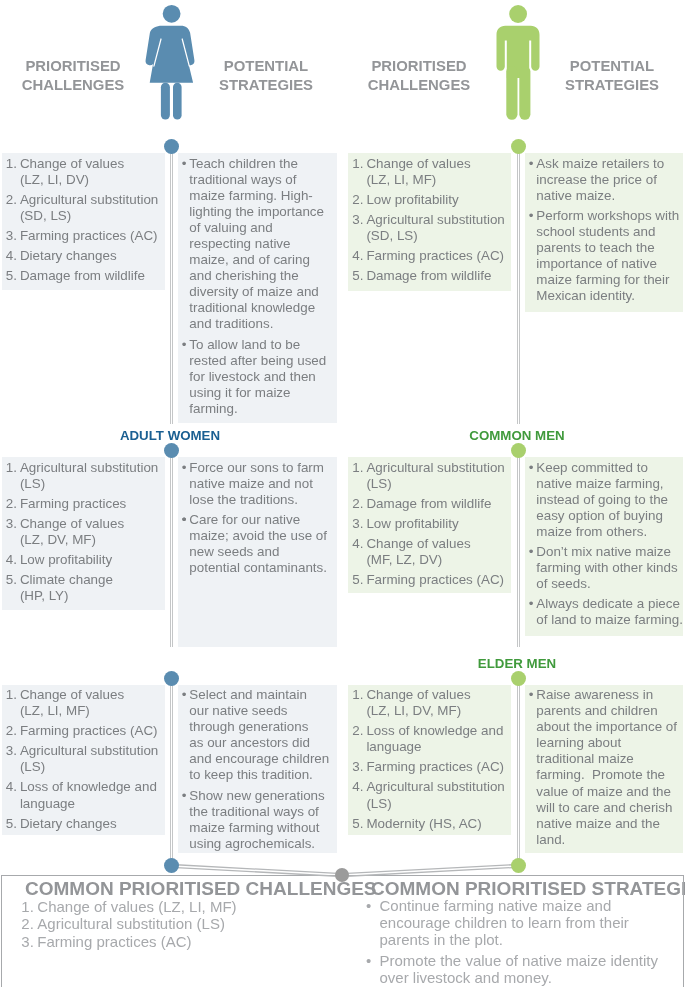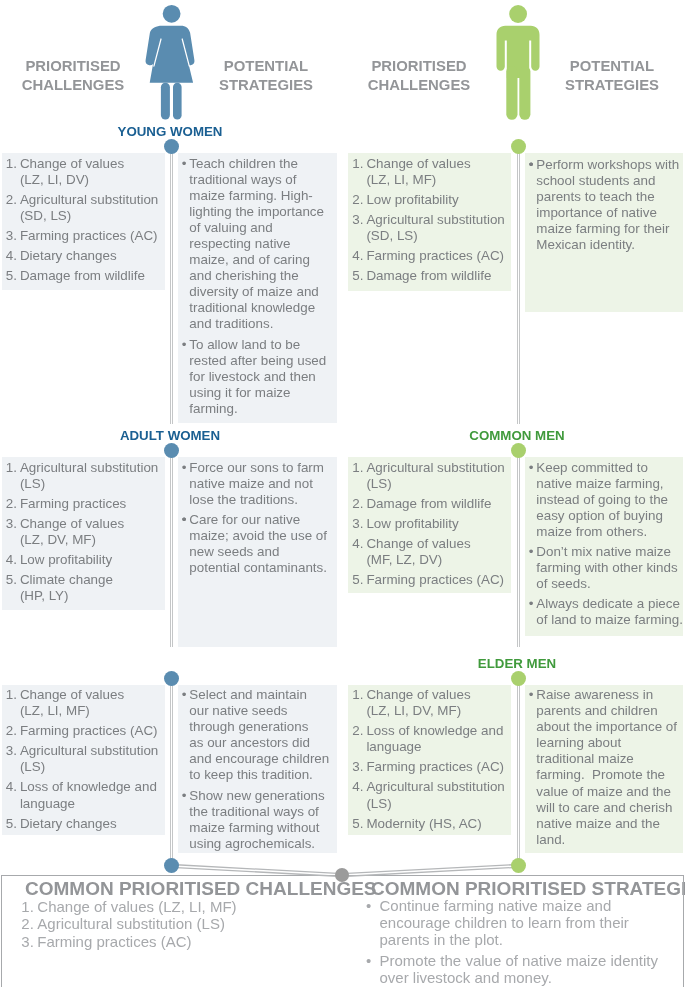--- a/index.html
+++ b/index.html
@@ -108,21 +108,20 @@
     </div>
   <div class="spine" style="left:516.8px;top:446.0px;height:197.0px;">
       <i class="a"></i>
       <i class="b"></i>
     </div>
   <div class="spine" style="left:516.8px;top:674.0px;height:188.0px;">
       <i class="a"></i>
       <i class="b"></i>
     </div>
 
-  <div class="glabel w" style="left:70.0px;top:119.5px;width:200px;">YOUNG WOMEN</div>
   <div class="node" style="left:164.1px;top:134.9px;background:#5a8cb0;"></div>
   <div class="box w" style="left:1.5px;top:149px;width:163.0px;height:137px;">
     <ul class="lst" style="margin:2.5px 6px 0 4.2px;">
       <li><span class="num">1.</span><span>Change of values
 (LZ, LI, DV)</span></li>
       <li><span class="num">2.</span><span>Agricultural substitution
 (SD, LS)</span></li>
       <li><span class="num">3.</span><span>Farming practices (AC)</span></li>
       <li><span class="num">4.</span><span>Dietary changes</span></li>
       <li><span class="num">5.</span><span>Damage from wildlife</span></li>
@@ -211,21 +210,23 @@
 (LZ, LI, MF)</span></li>
       <li><span class="num">2.</span><span>Low profitability</span></li>
       <li><span class="num">3.</span><span>Agricultural substitution
 (SD, LS)</span></li>
       <li><span class="num">4.</span><span>Farming practices (AC)</span></li>
       <li><span class="num">5.</span><span>Damage from wildlife</span></li>
     </ul>
   </div>
   <div class="box m" style="left:525.0px;top:149px;width:157.5px;height:158.7px;">
     <ul class="lst bul" style="margin:2.5px 4px 0 3.7px;">
-      <li><span class="bul">•</span></li>
+      <li><span class="bul">•</span><span>Ask maize retailers to
+increase the price of
+native maize.</span></li>
       <li><span class="bul">•</span><span>Perform workshops with
 school students and
 parents to teach the
 importance of native
 maize farming for their
 Mexican identity.</span></li>
     </ul>
   </div>
 
   <div class="glabel m" style="left:417.0px;top:423.5px;width:200px;">COMMON MEN</div>

